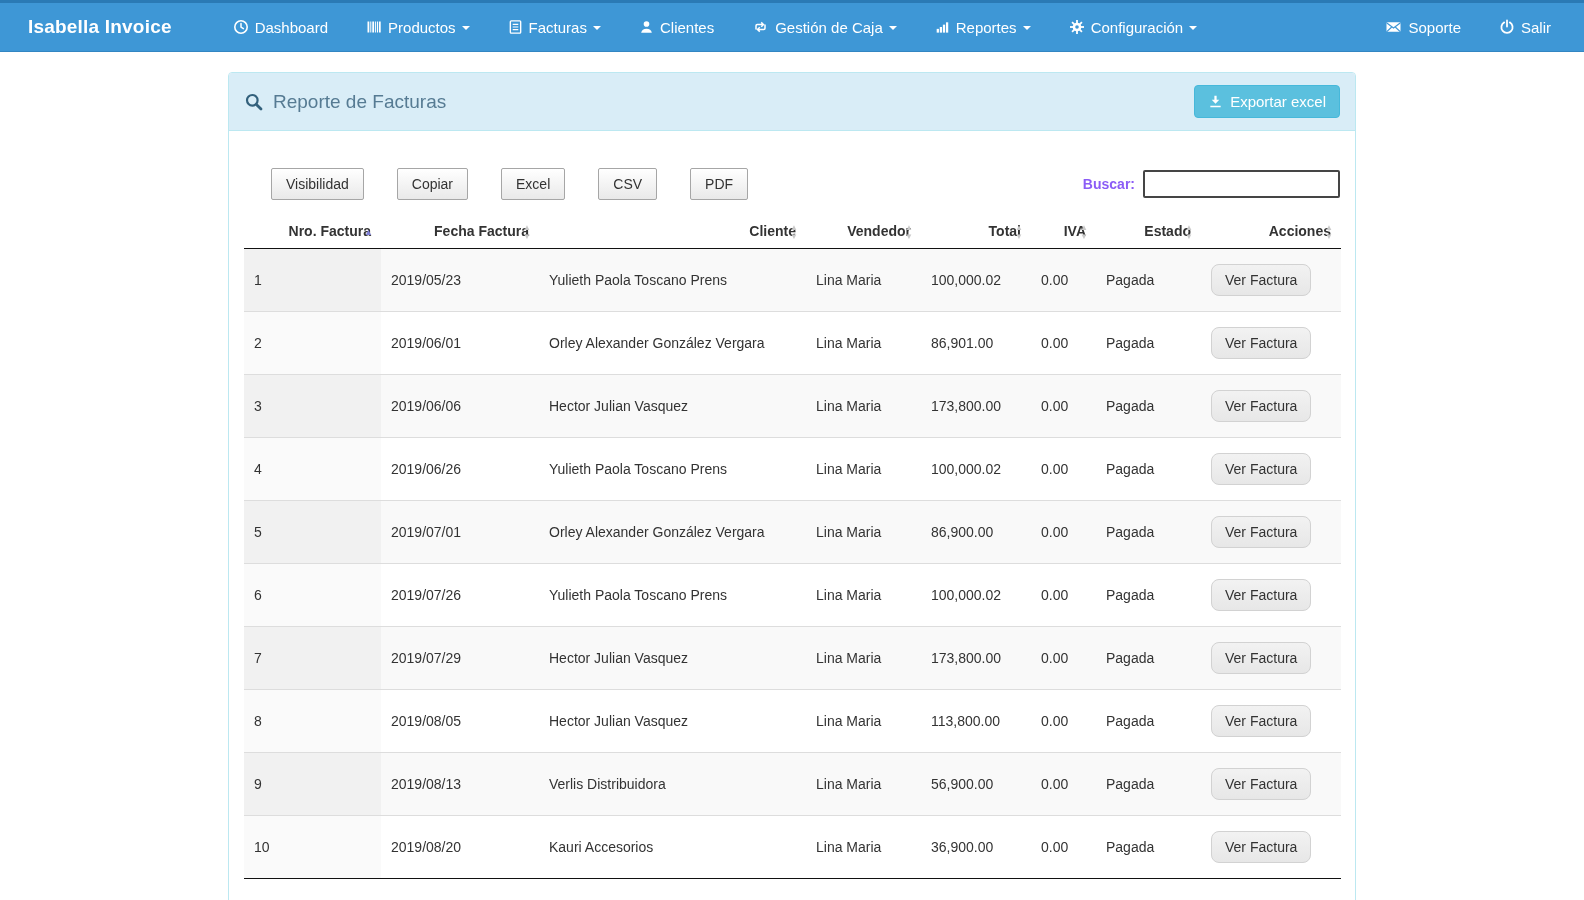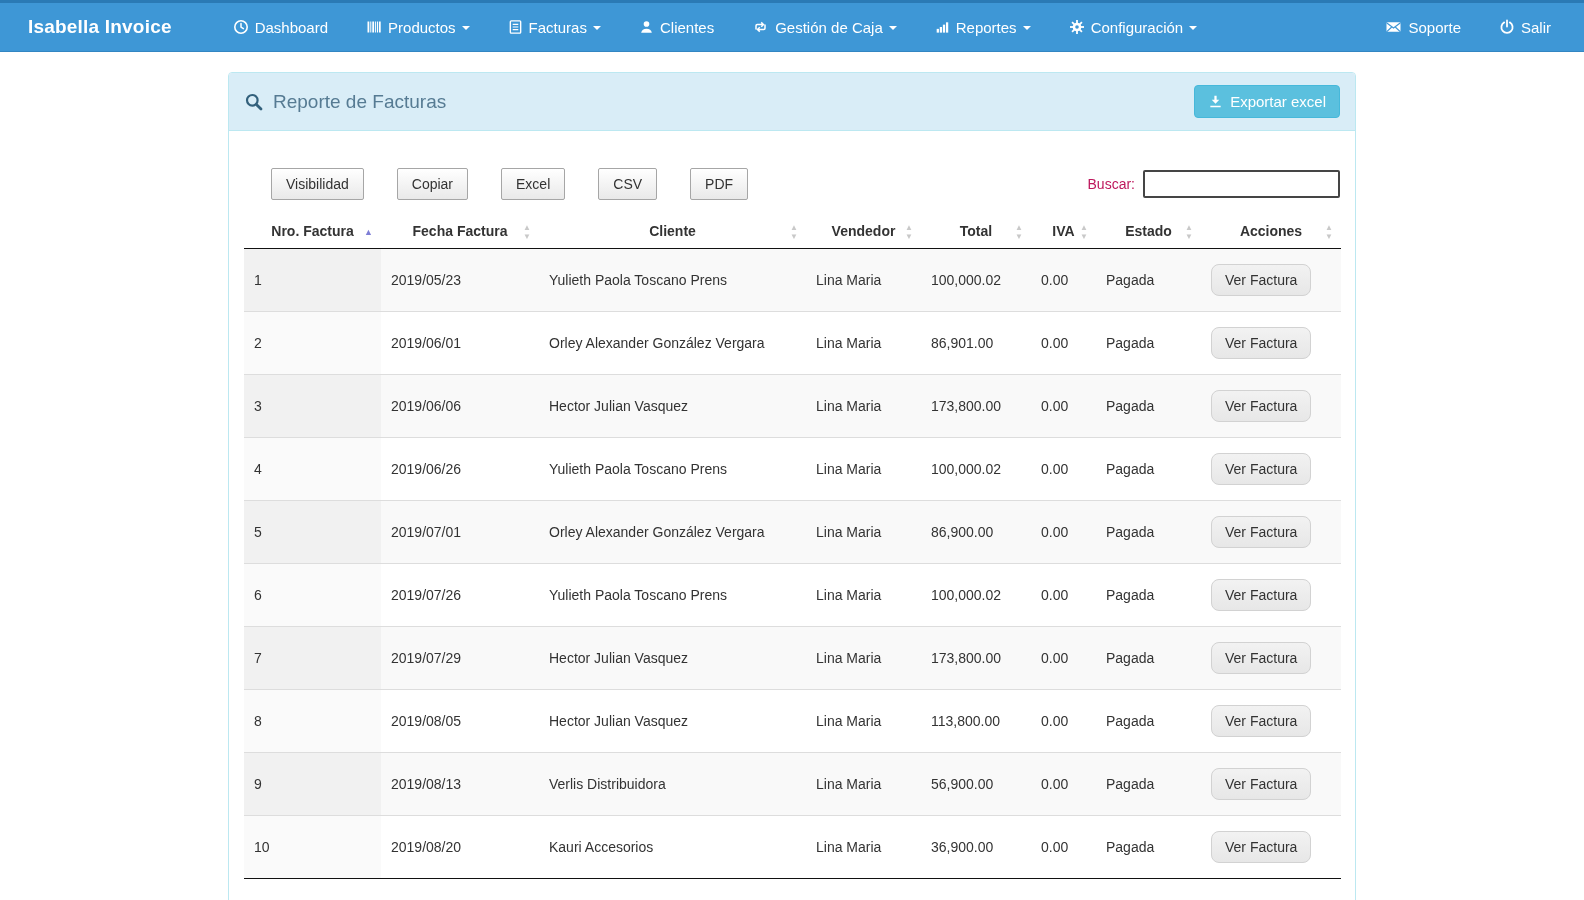--- a/index.html
+++ b/index.html
@@ -67,35 +67,35 @@
   .toolbar { display: flex; align-items: center; margin-top: 22px; }
   .dt-buttons { display: flex; gap: 6px; }
   .dt-btn {
     background: linear-gradient(to bottom, #ffffff 0%, #e9e9e9 100%);
     border: 1px solid #a6a6a6; border-radius: 2px;
     font-size: 14px; color: #333; padding: 7px 14px; cursor: pointer;
     font-family: "Liberation Sans", sans-serif;
     margin-left: 27px;
   }
   .search-wrap { margin-left: auto; display: flex; align-items: center; gap: 8px; }
-  .search-label { font-size: 14px; font-weight: normal; color: #be185d; }
+  .search-label { font-size: 14px; font-weight: bold; color: #8b5cf6; }
   .search-input {
     width: 197px; height: 28px;
     border: 2px solid #454545; border-radius: 2px;
     padding: 2px 6px; font-size: 14px; font-family: "Liberation Sans", sans-serif;
     outline: none; background: #fff;
   }
 
   
   table.report {
     width: 100%; border-collapse: collapse; margin-top: 14px;
     font-size: 14px; color: #333; table-layout: fixed;
   }
   table.report th {
-    text-align: center; font-weight: bold; font-size: 14px;
+    text-align: right; font-weight: bold; font-size: 14px;
     padding: 9px 10px; border-bottom: 1px solid #111;
     cursor: pointer; white-space: nowrap; position: relative;
   }
   table.report td {
     padding: 15px 10px; border-top: 1px solid #ddd;
     white-space: nowrap; overflow: hidden;
   }
   table.report tr.odd td { background: #f9f9f9; }
   table.report tr.odd td.sorted { background: #f1f1f1; }
   table.report tr.even td.sorted { background: #fafafa; }

